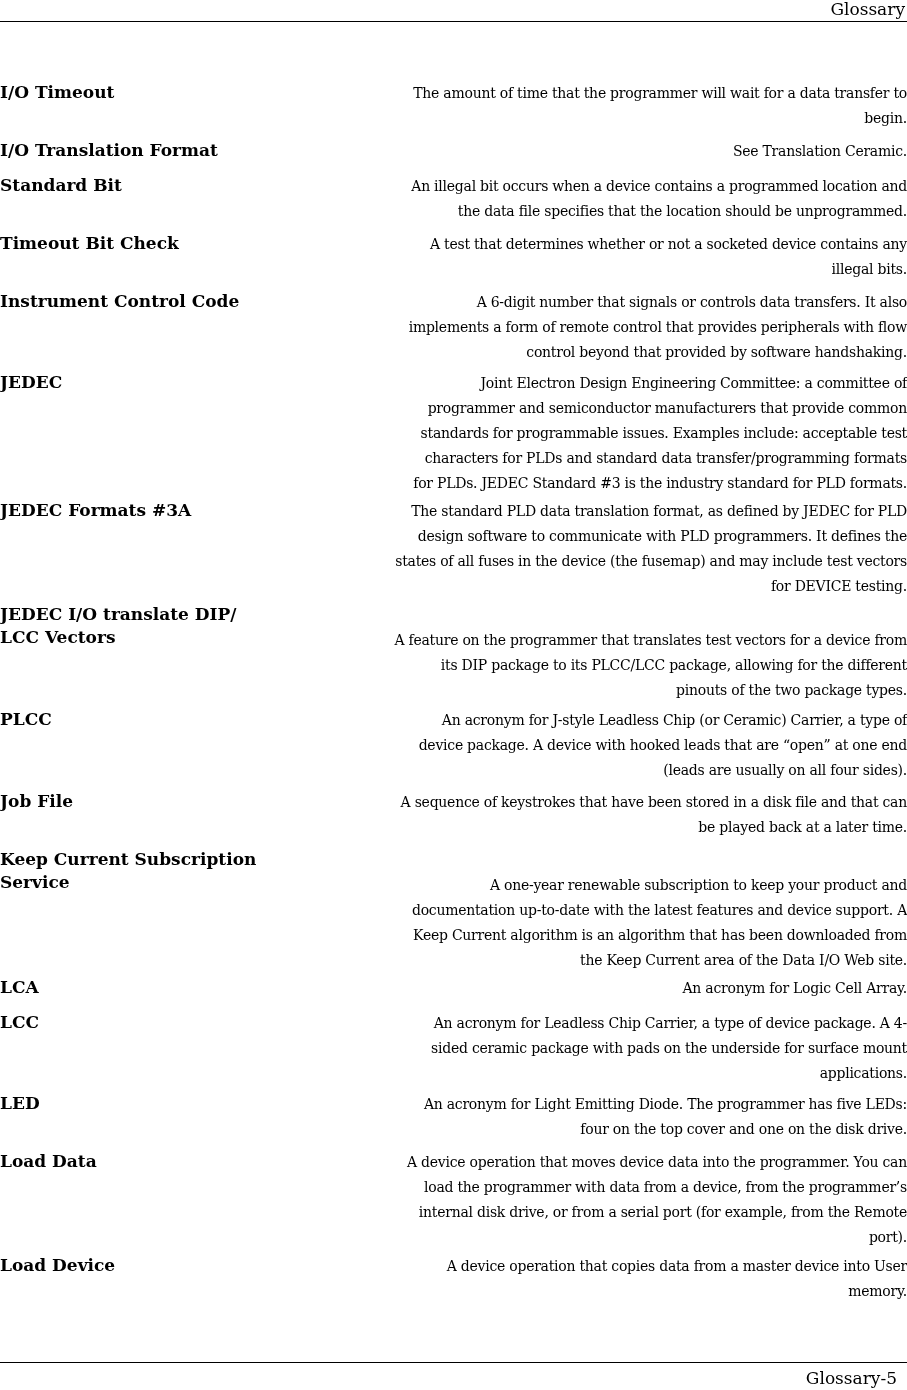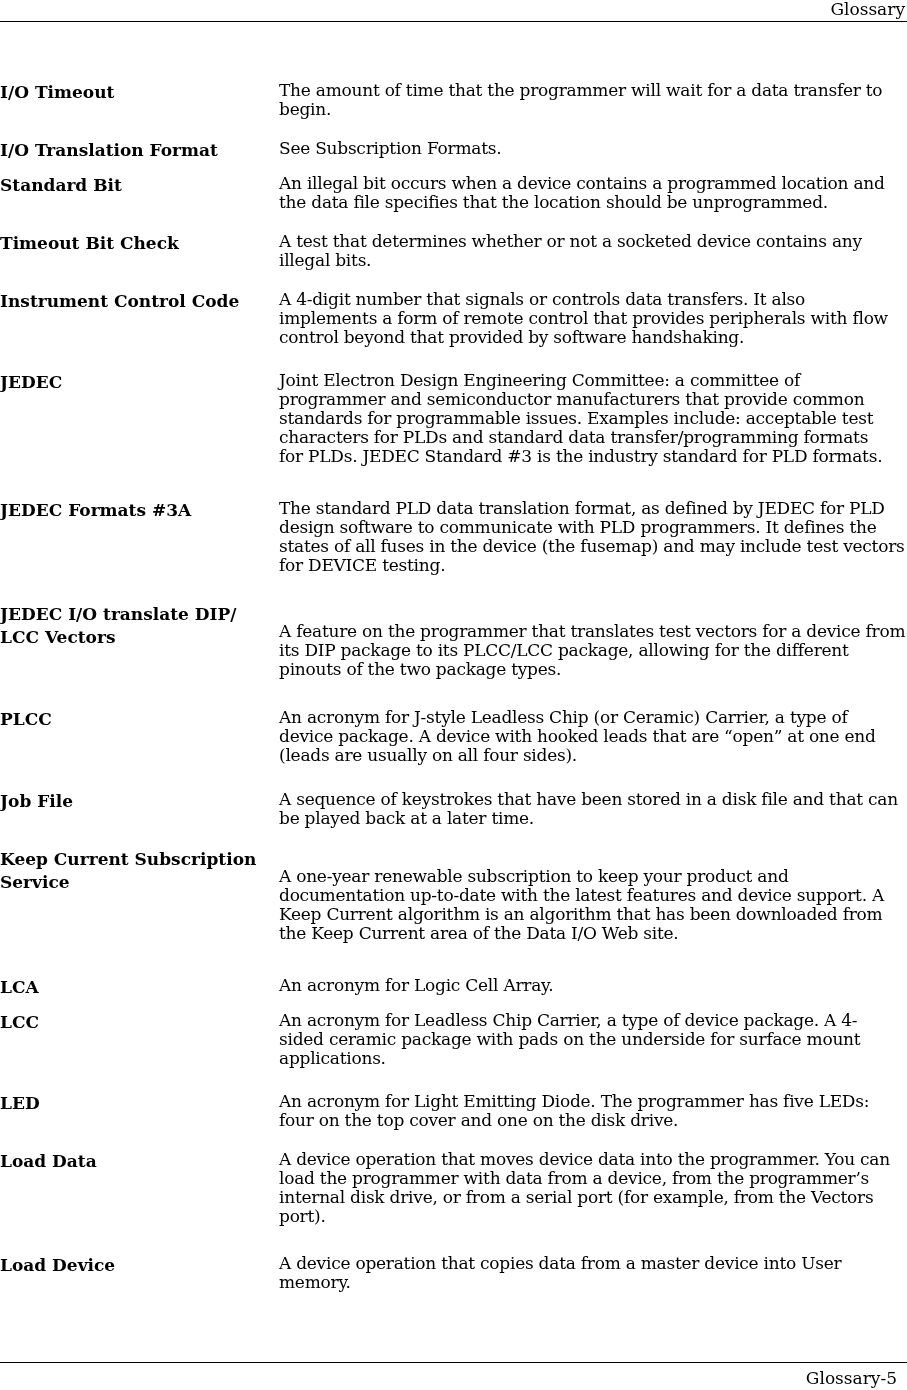--- a/index.html
+++ b/index.html
@@ -3,22 +3,22 @@
 <meta charset="utf-8">
 <style>
   html, body { margin:0; padding:0; background:#ffffff; }
   body { width:907px; height:1390px; position:relative; overflow:hidden;
          font-family:"DejaVu Serif", "Liberation Serif", serif; color:#000; }
   .hdr-title { position:absolute; right:2px; top:-2px; font-size:17px; line-height:22px; }
   .rule { position:absolute; left:0; width:907px; height:1px; background:#000; }
   .entry { position:absolute; left:0; width:907px; }
   .term { position:absolute; left:0; top:0; width:270px; font-weight:bold;
           font-size:17px; line-height:23px; white-space:pre-line; }
-  .def { position:absolute; left:279px; top:0; width:628px; font-size:17px;
-         line-height:19px; white-space:pre-line; letter-spacing:-0.25px; }
+  .def { position:absolute; left:279px; top:0; width:628px; font-size:14px;
+         line-height:25px; white-space:pre-line; letter-spacing:-0.25px;text-align:right; }
   .ftr { position:absolute; top:1367px; font-size:17px; line-height:22px; }
   .ftr-left { left:0;margin-top:24px; }
   .ftr-right { right:10px; }
   .ftr-left i { font-style:italic; }
 </style>
 </head>
 <body>
 
 <div>
   <div class="hdr-title">Glossary</div>
@@ -26,35 +26,35 @@
 </div>
 
 <div id="glossary">
     <div class="entry" style="top: 81px;">
       <div class="term">I/O Timeout</div>
       <div class="def">The amount of time that the programmer will wait for a data transfer to
 begin.</div>
     </div>
     <div class="entry" style="top: 139px;">
       <div class="term">I/O Translation Format</div>
-      <div class="def">See Subscription Formats.</div>
+      <div class="def">See Translation Ceramic.</div>
     </div>
     <div class="entry" style="top: 174px;">
       <div class="term">Standard Bit</div>
       <div class="def">An illegal bit occurs when a device contains a programmed location and
 the data file specifies that the location should be unprogrammed.</div>
     </div>
     <div class="entry" style="top: 232px;">
       <div class="term">Timeout Bit Check</div>
       <div class="def">A test that determines whether or not a socketed device contains any
 illegal bits.</div>
     </div>
     <div class="entry" style="top: 290px;">
       <div class="term">Instrument Control Code</div>
-      <div class="def">A 4-digit number that signals or controls data transfers. It also
+      <div class="def">A 6-digit number that signals or controls data transfers. It also
 implements a form of remote control that provides peripherals with flow
 control beyond that provided by software handshaking.</div>
     </div>
     <div class="entry" style="top: 371px;">
       <div class="term">JEDEC</div>
       <div class="def">Joint Electron Design Engineering Committee: a committee of
 programmer and semiconductor manufacturers that provide common
 standards for programmable issues. Examples include: acceptable test
 characters for PLDs and standard data transfer/programming formats
 for PLDs. JEDEC Standard #3 is the industry standard for PLD formats.</div>
@@ -106,21 +106,21 @@
     </div>
     <div class="entry" style="top: 1092px;">
       <div class="term">LED</div>
       <div class="def">An acronym for Light Emitting Diode. The programmer has five LEDs:
 four on the top cover and one on the disk drive.</div>
     </div>
     <div class="entry" style="top: 1150px;">
       <div class="term">Load Data</div>
       <div class="def">A device operation that moves device data into the programmer. You can
 load the programmer with data from a device, from the programmer’s
-internal disk drive, or from a serial port (for example, from the Vectors
+internal disk drive, or from a serial port (for example, from the Remote
 port).</div>
     </div>
     <div class="entry" style="top: 1254px;">
       <div class="term">Load Device</div>
       <div class="def">A device operation that copies data from a master device into User
 memory.</div>
     </div>
   </div>
 
 <div>

